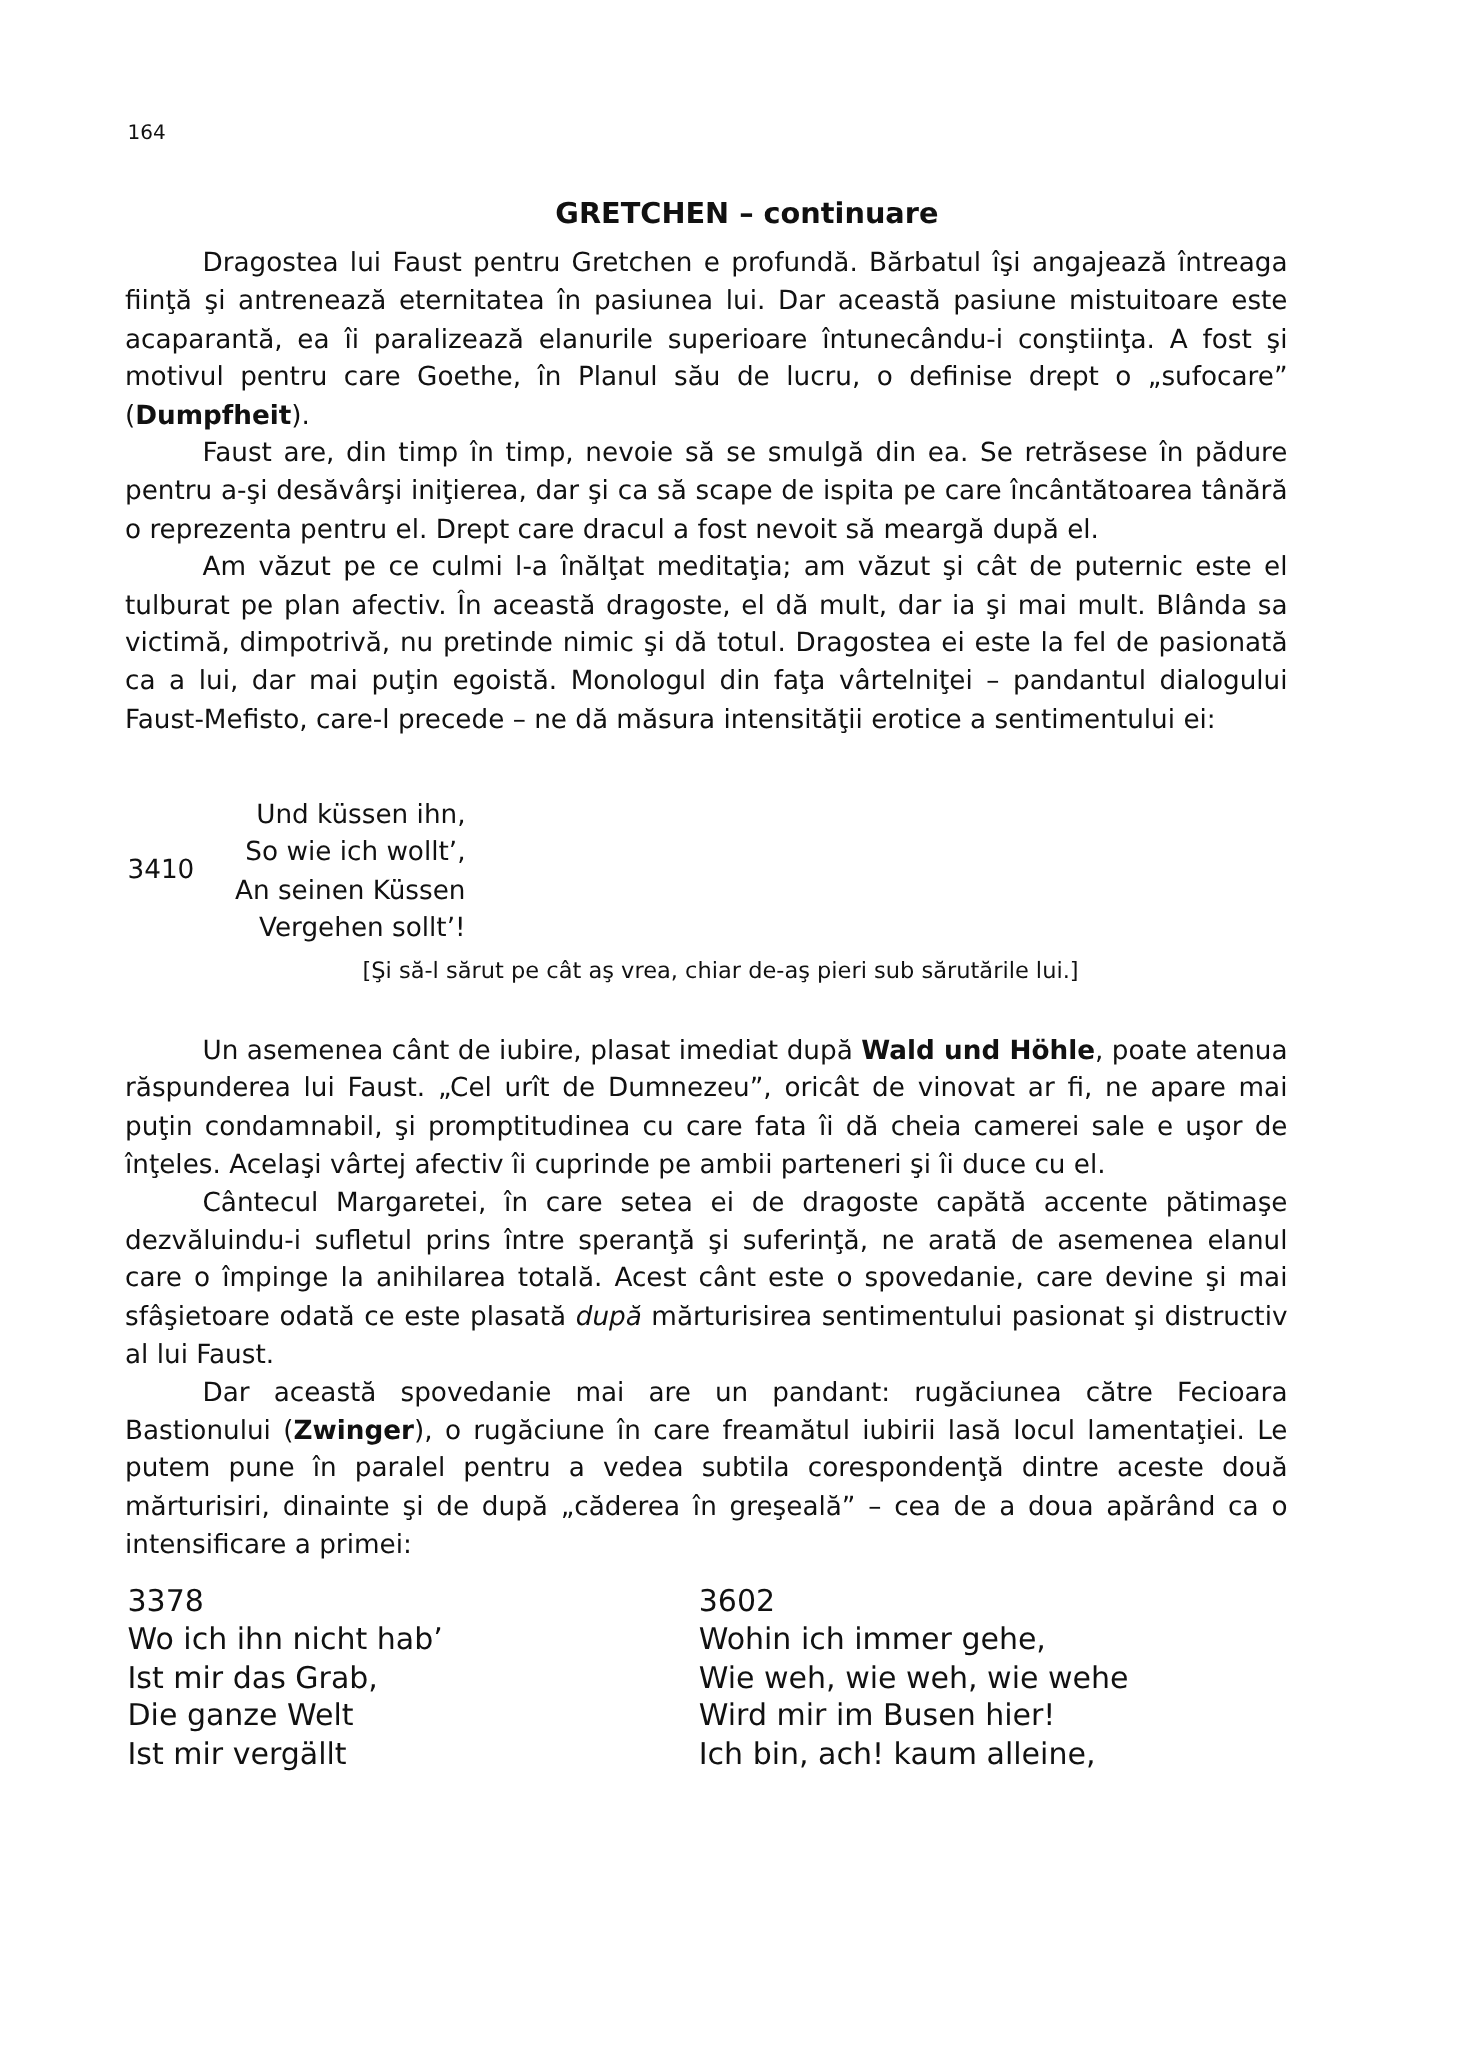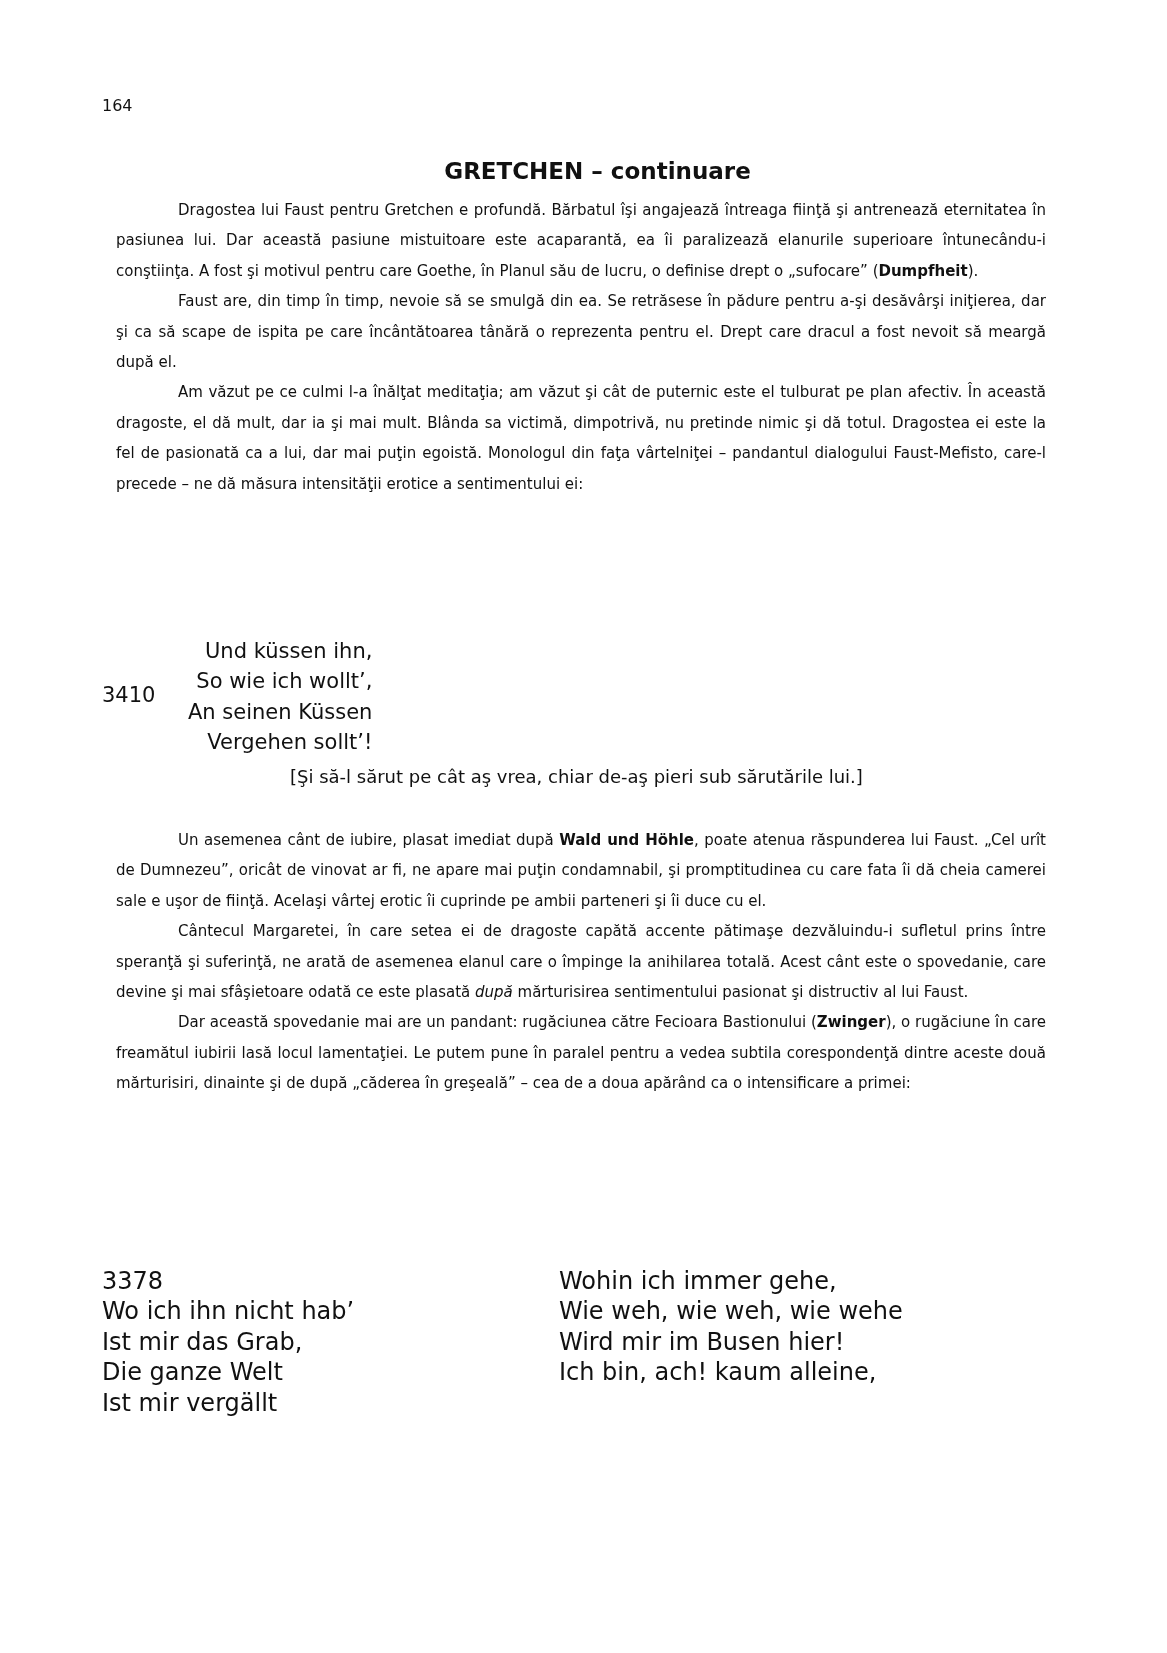--- a/index.html
+++ b/index.html
@@ -1,21 +1,21 @@
 <!DOCTYPE html>
 <html><head>
 <meta charset="utf-8">
 <style>
   html, body { margin: 0; padding: 0; background: #ffffff; }
   body { width: 1167px; height: 1653px; position: relative; overflow: hidden;
          font-family: "DejaVu Sans", sans-serif; color: #111; }
   .page-number { position: absolute; left: 102px; top: 96px; font-size: 16px; }
   .title { position: absolute; left: 0; width: 1167px; top: 158px; text-align: center;
            font-weight: bold; font-size: 23px; padding-left: 28px; box-sizing: border-box; }
-  .body-text { position: absolute; left: 116px; width: 930px; font-size: 15px;
+  .body-text { position: absolute; left: 100px; width: 930px; font-size: 21px;
                line-height: 30.4px; text-align: justify; }
   .body-text p { margin: 0; text-indent: 62px; }
   .verse { position: absolute; left: 102px; font-size: 21px; line-height: 30.4px; }
   .verse .num { position: absolute; left: 0; top: 0; margin-top: 44px; }
   .verse .lines { margin-left: 86px; text-align: right; }
   .translation { position: absolute; left: 290px; width: 742px; font-size: 18px; line-height: 30.4px; text-align: justify; }
   .col { position: absolute; font-size: 24px; line-height: 30.4px; }
   b { font-weight: bold; }
   i { font-style: italic; margin-top: 40px; }
 </style>
@@ -36,30 +36,31 @@
   <div class="lines">
     <div>Und küssen ihn,</div>
     <div>So wie ich wollt’,</div>
     <div>An seinen Küssen</div>
     <div>Vergehen sollt’!</div>
   </div>
 </div>
 <div class="translation" style="top:762px;">[Şi să-l sărut pe cât aş vrea, chiar de-aş pieri sub sărutările lui.]</div>
 
 <div class="body-text" id="p2" style="top:825px;">
-    <p><span>Un asemenea cânt de iubire, plasat imediat după </span><b>Wald und Höhle</b><span>, poate atenua răspunderea lui Faust. „Cel urît de Dumnezeu”, oricât de vinovat ar fi, ne apare mai puţin condamnabil, şi promptitudinea cu care fata îi dă cheia camerei sale e uşor de fiinţă. Acelaşi vârtej erotic îi cuprinde pe ambii parteneri şi îi duce cu el.</span></p>
+    <p><span>Un asemenea cânt de iubire, plasat imediat după </span><b>Wald und Höhle</b><span>, poate atenua răspunderea lui Faust. „Cel urît de Dumnezeu”, oricât de vinovat ar fi, ne apare mai puţin condamnabil, şi promptitudinea cu care fata îi dă cheia camerei sale e uşor de înţeles. Acelaşi vârtej afectiv îi cuprinde pe ambii parteneri şi îi duce cu el.</span></p>
     <p><span>Cântecul Margaretei, în care setea ei de dragoste capătă accente pătimaşe dezvăluindu-i sufletul prins între speranţă şi suferinţă, ne arată de asemenea elanul care o împinge la anihilarea totală. Acest cânt este o spovedanie, care devine şi mai sfâşietoare odată ce este plasată </span><i>după</i><span> mărturisirea sentimentului pasionat şi distructiv al lui Faust.</span></p>
     <p><span>Dar această spovedanie mai are un pandant: rugăciunea către Fecioara Bastionului (</span><b>Zwinger</b><span>), o rugăciune în care freamătul iubirii lasă locul lamentaţiei. Le putem pune în paralel pentru a vedea subtila corespondenţă dintre aceste două mărturisiri, dinainte şi de după „căderea în greşeală” – cea de a doua apărând ca o intensificare a primei:</span></p>
   </div>
 
 <div class="col" style="left:102px; top:1266px;">
   <div>3378</div>
   <div>Wo ich ihn nicht hab’</div>
   <div>Ist mir das Grab,</div>
   <div>Die ganze Welt</div>
   <div>Ist mir vergällt</div>
 </div>
 <div class="col" style="left:559px; top:1266px;">
+  <div>3602</div>
   <div>Wohin ich immer gehe,</div>
   <div>Wie weh, wie weh, wie wehe</div>
   <div>Wird mir im Busen hier!</div>
   <div>Ich bin, ach! kaum alleine,</div>
 </div>
 
 </body></html>

